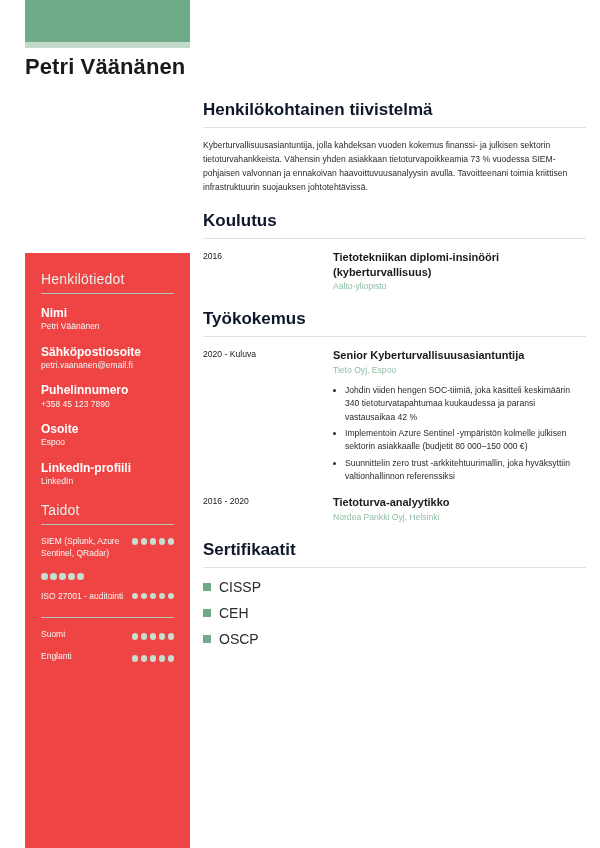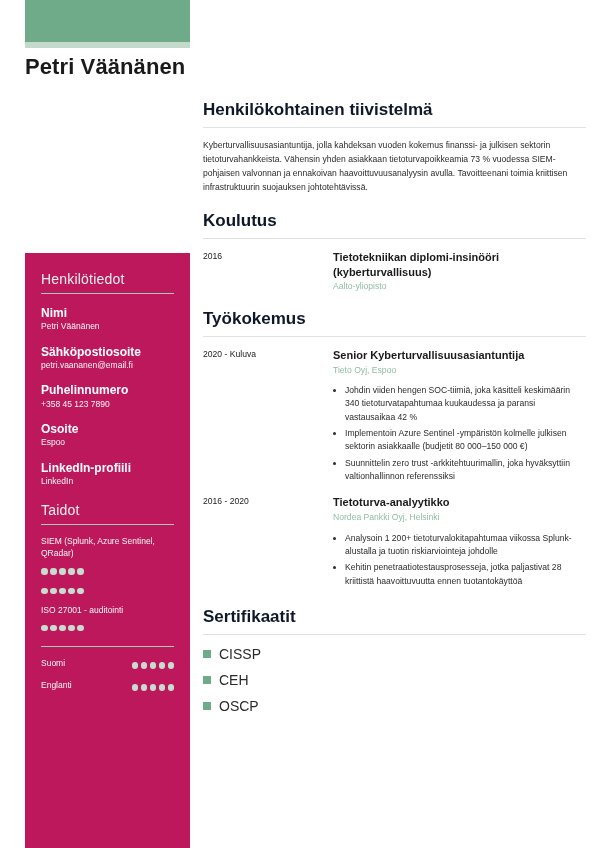--- a/index.html
+++ b/index.html
@@ -42,21 +42,21 @@
     letter-spacing: 0.1px;
   }
 
   
   .sidebar {
     position: absolute;
     left: 25px;
     top: 253px;
     width: 165px;
     height: 595px;
-    background: #be185d;
+    background: #ef4444;
     padding: 18px 16px 0 16px;
     color: #ffffff;
   }
   .side-section { margin-bottom: 15px; }
   .side-title {
     font-size: 14px;
     font-weight: normal;
     color: #e8f1ec;
     letter-spacing: 0.2px;
     padding-bottom: 6px;
@@ -79,21 +79,20 @@
     line-height: 1.35;
     word-break: break-word;
   }
 
   .rating-row {
     display: flex;
     align-items: flex-start;
     justify-content: space-between;
     gap: 6px;
     margin-bottom: 11px;
-    flex-direction: column;
   }
   .rating-label {
     font-size: 8.5px;
     color: #f2f8f4;
     line-height: 1.4;
     flex: 1 1 auto;
   }
   .dots {
     display: flex;
     gap: 2.5px;
@@ -327,24 +326,20 @@
             <li>Suunnittelin zero trust -arkkitehtuurimallin, joka hyväksyttiin valtionhallinnon referenssiksi</li>
           </ul>
       </div>
     </div>
 
     <div class="entry">
       <div class="entry-date">2016 - 2020</div>
       <div class="entry-body">
         <div class="entry-title">Tietoturva-analyytikko</div>
         <div class="entry-org">Nordea Pankki Oyj, Helsinki</div>
-        <ul class="bullets">
-            <li>Analysoin 1 200+ tietoturvalokitapahtumaa viikossa Splunk-alustalla ja tuotin riskiarviointeja johdolle</li>
-            <li>Kehitin penetraatiotestausprosesseja, jotka paljastivat 28 kriittistä haavoittuvuutta ennen tuotantokäyttöä</li>
-          </ul>
       </div>
     </div>
   </section>
 
   <section class="section">
     <div class="section-title">Sertifikaatit</div>
     <div class="section-rule"></div>
     <div class="cert-list">
         <div class="cert-item">
           <span class="cert-square"></span>

